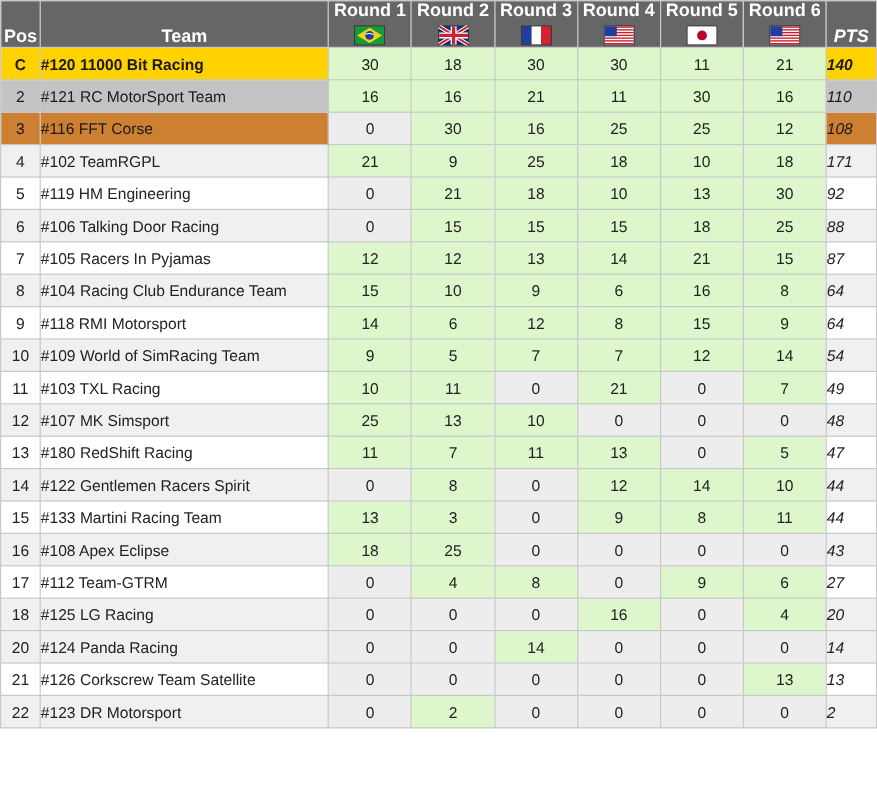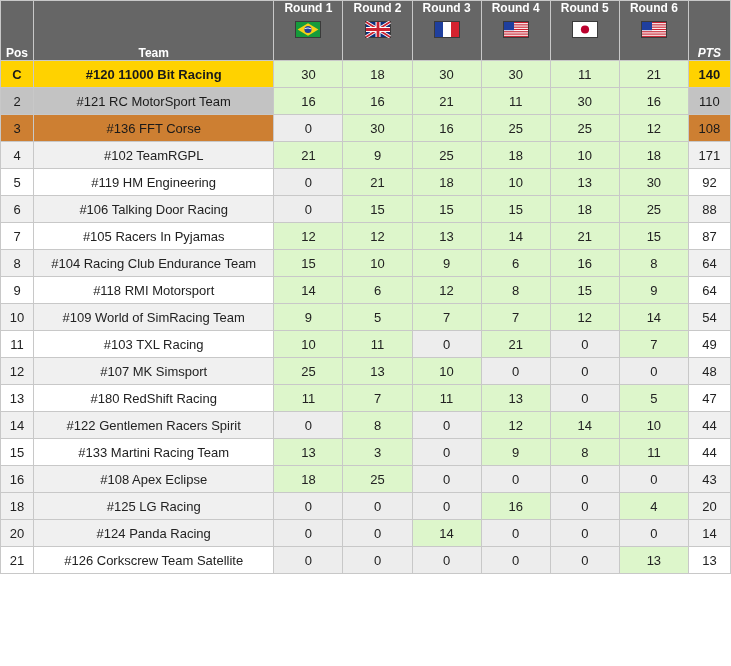--- a/index.html
+++ b/index.html
@@ -22,25 +22,25 @@
   #standings-table th,
   #standings-table td {
     border: 1px solid #c8c8c8;
     padding: 0;
     box-sizing: border-box;
   }
   
   thead th {
     background: #666666;
     color: #ffffff;
-    font-size: 12px;
+    font-size: 15px;
     font-weight: bold;
     text-align: center;
     border-color: #7d7d7d;
-    height: 60px;
+    height: 39px;
     vertical-align: middle;
   }
   thead th.pos-col   { width: 33px;  vertical-align: bottom; padding-bottom: 10px; text-align: center; }
   thead th.team-col  { width: 240px; vertical-align: bottom; padding-bottom: 10px; }
   thead th.round-col { width: 69px;  vertical-align: top;    padding-top: 6px; }
   thead th.pts-col   { width: 42px;  vertical-align: bottom; padding-bottom: 10px; font-style: italic; }
   .round-head-label { display: block; line-height: 15px; }
   .flag-wrap {
     display: block;
     margin: 5px auto 0 auto;
@@ -53,26 +53,26 @@
     font-size: 13px;
     color: #222222;
     height: 27px;
     vertical-align: middle;
   }
   td.pos-cell {
     text-align: center;
     font-size: 13px;
   }
   td.team-cell {
-    text-align: center;
+    text-align: left;
     padding: 4px 8px;
     line-height: 17px;
   }
   td.score-cell { text-align: center; }
-  td.pts-cell   { text-align: center; }
+  td.pts-cell   { text-align: left; font-style: italic; }
   
   tr.row-odd  td.pos-cell,
   tr.row-odd  td.team-cell,
   tr.row-odd  td.pts-cell { background: #ffffff; }
   tr.row-even td.pos-cell,
   tr.row-even td.team-cell,
   tr.row-even td.pts-cell { background: #f0f0f0; }
   
   tr.medal-gold td.pos-cell,
   tr.medal-gold td.team-cell,
@@ -210,21 +210,21 @@
         <td class="score-cell score-scored">16</td>
         <td class="score-cell score-scored">16</td>
         <td class="score-cell score-scored">21</td>
         <td class="score-cell score-scored">11</td>
         <td class="score-cell score-scored">30</td>
         <td class="score-cell score-scored">16</td>
         <td class="pts-cell">110</td>
       </tr>
       <tr class="row-odd medal-bronze">
         <td class="pos-cell">3</td>
-        <td class="team-cell">#136 FFT Corse</td>
+        <td class="team-cell">#116 FFT Corse</td>
         <td class="score-cell score-zero">0</td>
         <td class="score-cell score-scored">30</td>
         <td class="score-cell score-scored">16</td>
         <td class="score-cell score-scored">25</td>
         <td class="score-cell score-scored">25</td>
         <td class="score-cell score-scored">12</td>
         <td class="pts-cell">108</td>
       </tr>
       <tr class="row-even">
         <td class="pos-cell">4</td>
@@ -362,20 +362,31 @@
         <td class="pos-cell">16</td>
         <td class="team-cell">#108 Apex Eclipse</td>
         <td class="score-cell score-scored">18</td>
         <td class="score-cell score-scored">25</td>
         <td class="score-cell score-zero">0</td>
         <td class="score-cell score-zero">0</td>
         <td class="score-cell score-zero">0</td>
         <td class="score-cell score-zero">0</td>
         <td class="pts-cell">43</td>
       </tr>
+      <tr class="row-odd">
+        <td class="pos-cell">17</td>
+        <td class="team-cell">#112 Team-GTRM</td>
+        <td class="score-cell score-zero">0</td>
+        <td class="score-cell score-scored">4</td>
+        <td class="score-cell score-scored">8</td>
+        <td class="score-cell score-zero">0</td>
+        <td class="score-cell score-scored">9</td>
+        <td class="score-cell score-scored">6</td>
+        <td class="pts-cell">27</td>
+      </tr>
       <tr class="row-even">
         <td class="pos-cell">18</td>
         <td class="team-cell">#125 LG Racing</td>
         <td class="score-cell score-zero">0</td>
         <td class="score-cell score-zero">0</td>
         <td class="score-cell score-zero">0</td>
         <td class="score-cell score-scored">16</td>
         <td class="score-cell score-zero">0</td>
         <td class="score-cell score-scored">4</td>
         <td class="pts-cell">20</td>
@@ -394,15 +405,26 @@
       <tr class="row-odd">
         <td class="pos-cell">21</td>
         <td class="team-cell">#126 Corkscrew Team Satellite</td>
         <td class="score-cell score-zero">0</td>
         <td class="score-cell score-zero">0</td>
         <td class="score-cell score-zero">0</td>
         <td class="score-cell score-zero">0</td>
         <td class="score-cell score-zero">0</td>
         <td class="score-cell score-scored">13</td>
         <td class="pts-cell">13</td>
+      </tr>
+      <tr class="row-even">
+        <td class="pos-cell">22</td>
+        <td class="team-cell">#123 DR Motorsport</td>
+        <td class="score-cell score-zero">0</td>
+        <td class="score-cell score-scored">2</td>
+        <td class="score-cell score-zero">0</td>
+        <td class="score-cell score-zero">0</td>
+        <td class="score-cell score-zero">0</td>
+        <td class="score-cell score-zero">0</td>
+        <td class="pts-cell">2</td>
       </tr>
     </tbody>
 </table>
 
 </body></html>

